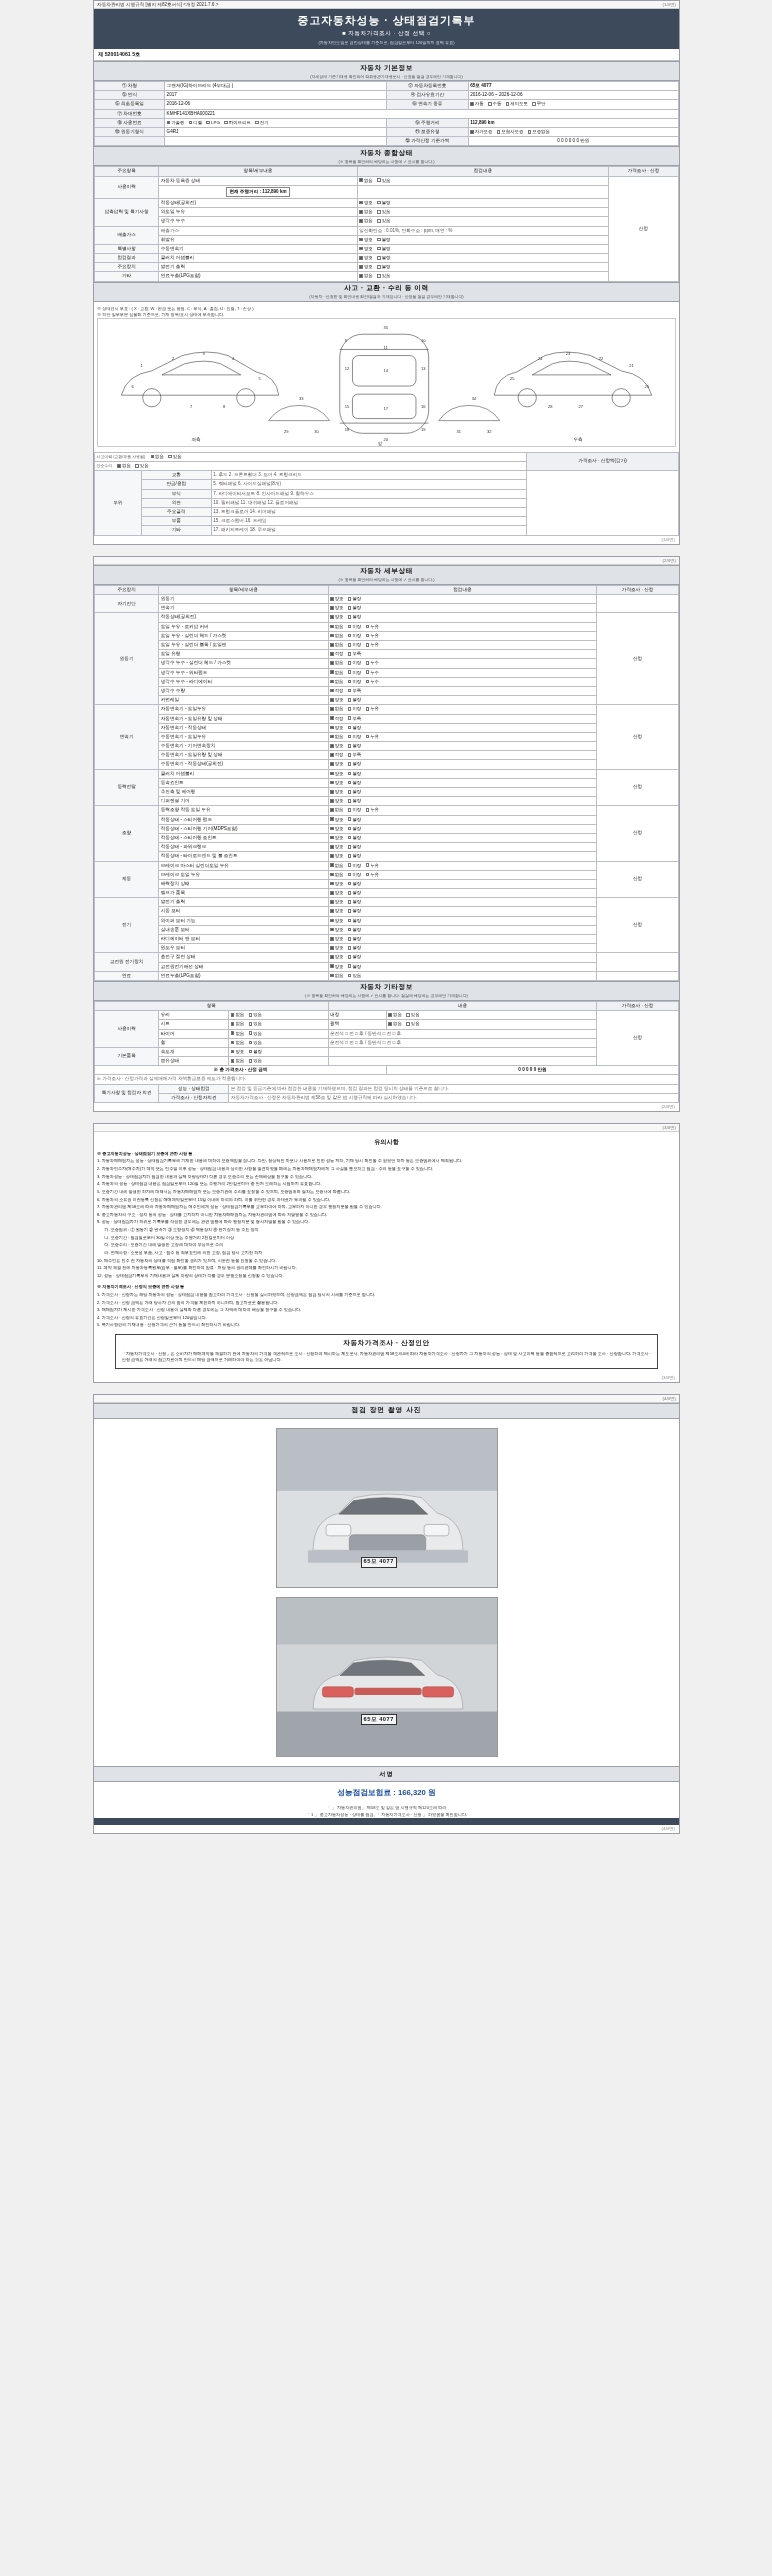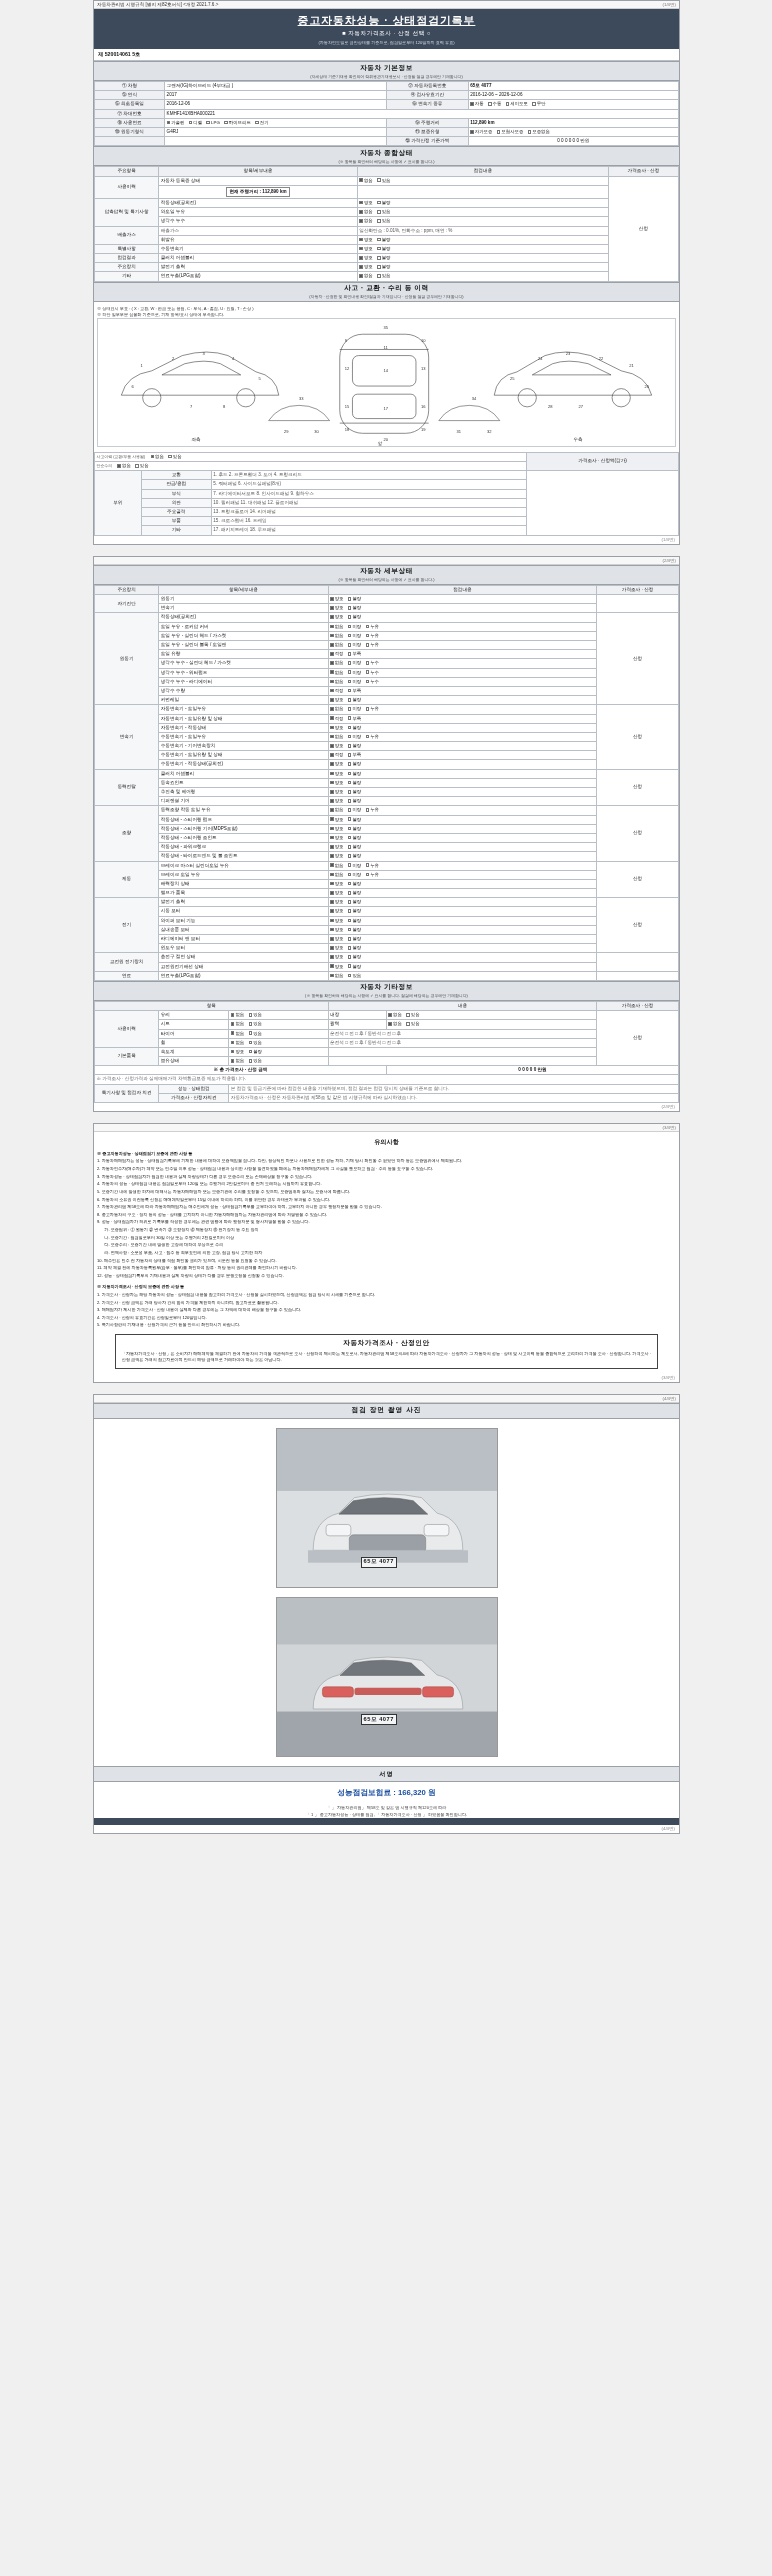--- a/index.html
+++ b/index.html
@@ -16,21 +16,21 @@
     background:#f7f7f7;
   }
   .sheet-top-strip .right { color:#777; font-size:4.4px; }
   .sheet-foot {
     text-align:right; font-size:4.4px; color:#888; padding:1px 4.1px 2.1px 4.1px;
   }
   
   .titlebar {
     background:#3d4a5c; color:#fff; text-align:center; padding:5.2px 0 4.1px 0;
   }
-  .titlebar .t1 { font-size:10.8px; font-weight:bold; letter-spacing:1px;text-decoration:underline; }
+  .titlebar .t1 { font-size:10.8px; font-weight:bold; letter-spacing:1px; }
   .titlebar .t2 { font-size:5.7px; margin-top:2.1px; letter-spacing:0.5px; }
   .titlebar .t3 { font-size:4.1px; margin-top:1.5px; color:#d5dbe4; }
   .docno { font-size:5.2px; font-weight:bold; padding:2.1px 4.1px; border-bottom:0.5px solid #b9bfc7;}
   
   .sect {
     background:#dfe3e8; border-top:0.5px solid #9aa0a6; border-bottom:0.5px solid #9aa0a6;
     text-align:center; padding:1.5px 0;
   }
   .sect .s1 { font-size:6.7px; font-weight:bold; letter-spacing:0.5px; }
   .sect .s2 { font-size:3.9px; color:#444; margin-top:1px; }

